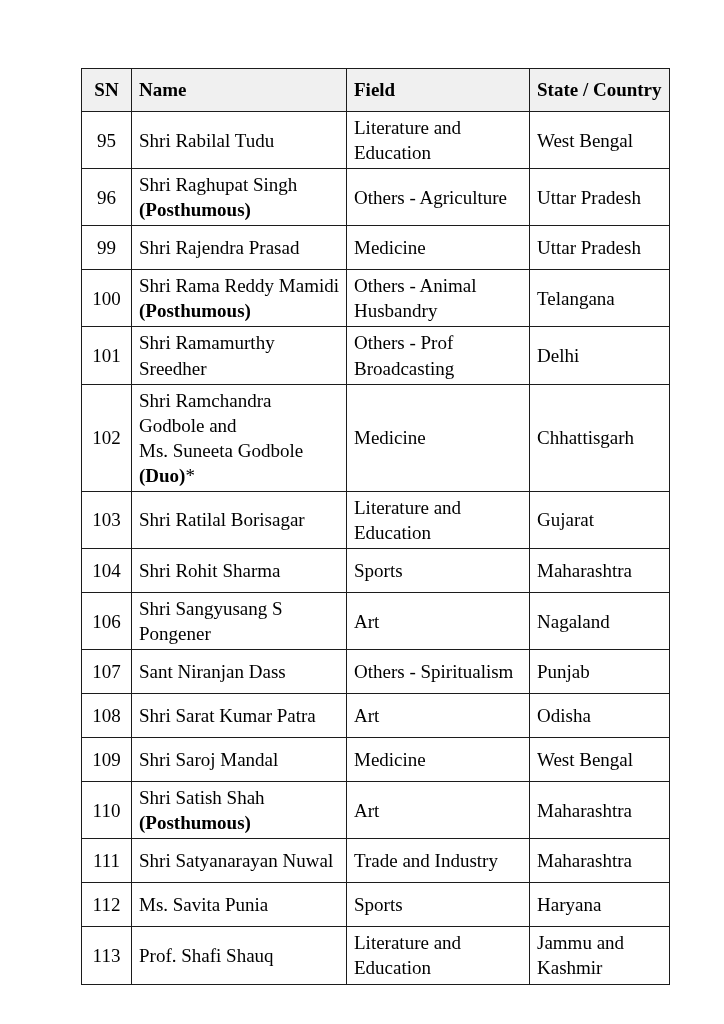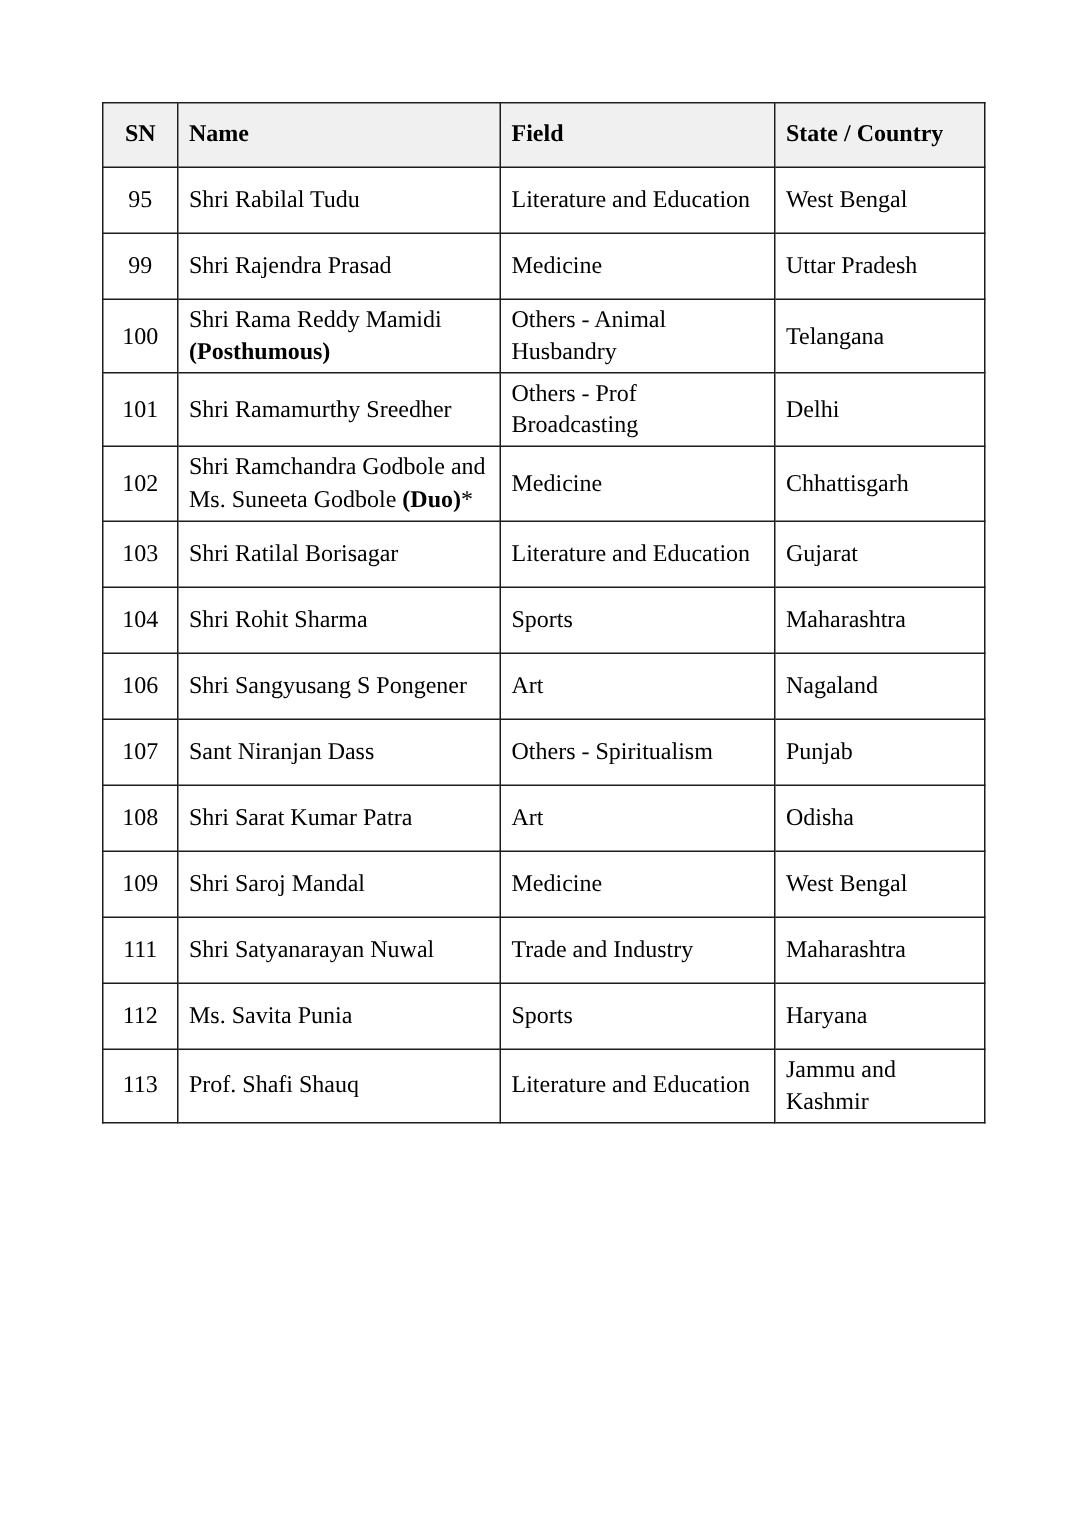--- a/index.html
+++ b/index.html
@@ -10,26 +10,26 @@
   .page {
     position: relative;
     width: 724px;
     height: 1024px;
     background: #ffffff;
     font-family: "Liberation Serif", serif;
     color: #000000;
   }
   table.awardees {
     position: absolute;
-    left: 68px;
+    left: 81px;
     top: 68px;
     width: 588px;
     border-collapse: collapse;
     table-layout: fixed;
-    font-size: 16px;
+    font-size: 19px;
     line-height: 1.32;
   }
   table.awardees th,
   table.awardees td {
     border: 1px solid #1c1c1c;
     padding: 3px 7px;
     vertical-align: middle;
     text-align: left;
     overflow: hidden;
   }
@@ -68,20 +68,26 @@
         <th class="col-field">Field</th>
         <th class="col-state">State / Country</th>
       </tr>
     </thead>
     <tbody id="table-body">
         <tr>
           <td class="cell-sn">95</td>
           <td class="cell-name"><span>Shri Rabilal Tudu</span></td>
           <td class="cell-field">Literature and Education</td>
           <td class="cell-state">West Bengal</td>
+        </tr>
+        <tr>
+          <td class="cell-sn">96</td>
+          <td class="cell-name"><span>Shri Raghupat Singh</span><br><span class="seg-bold">(Posthumous)</span></td>
+          <td class="cell-field">Others - Agriculture</td>
+          <td class="cell-state">Uttar Pradesh</td>
         </tr>
         <tr>
           <td class="cell-sn">99</td>
           <td class="cell-name"><span>Shri Rajendra Prasad</span></td>
           <td class="cell-field">Medicine</td>
           <td class="cell-state">Uttar Pradesh</td>
         </tr>
         <tr>
           <td class="cell-sn">100</td>
           <td class="cell-name"><span>Shri Rama Reddy Mamidi</span><br><span class="seg-bold">(Posthumous)</span></td>
@@ -130,20 +136,26 @@
           <td class="cell-field">Art</td>
           <td class="cell-state">Odisha</td>
         </tr>
         <tr>
           <td class="cell-sn">109</td>
           <td class="cell-name"><span>Shri Saroj Mandal</span></td>
           <td class="cell-field">Medicine</td>
           <td class="cell-state">West Bengal</td>
         </tr>
         <tr>
+          <td class="cell-sn">110</td>
+          <td class="cell-name"><span>Shri Satish Shah </span><span class="seg-bold">(Posthumous)</span></td>
+          <td class="cell-field">Art</td>
+          <td class="cell-state">Maharashtra</td>
+        </tr>
+        <tr>
           <td class="cell-sn">111</td>
           <td class="cell-name"><span>Shri Satyanarayan Nuwal</span></td>
           <td class="cell-field">Trade and Industry</td>
           <td class="cell-state">Maharashtra</td>
         </tr>
         <tr>
           <td class="cell-sn">112</td>
           <td class="cell-name"><span>Ms. Savita Punia</span></td>
           <td class="cell-field">Sports</td>
           <td class="cell-state">Haryana</td>

